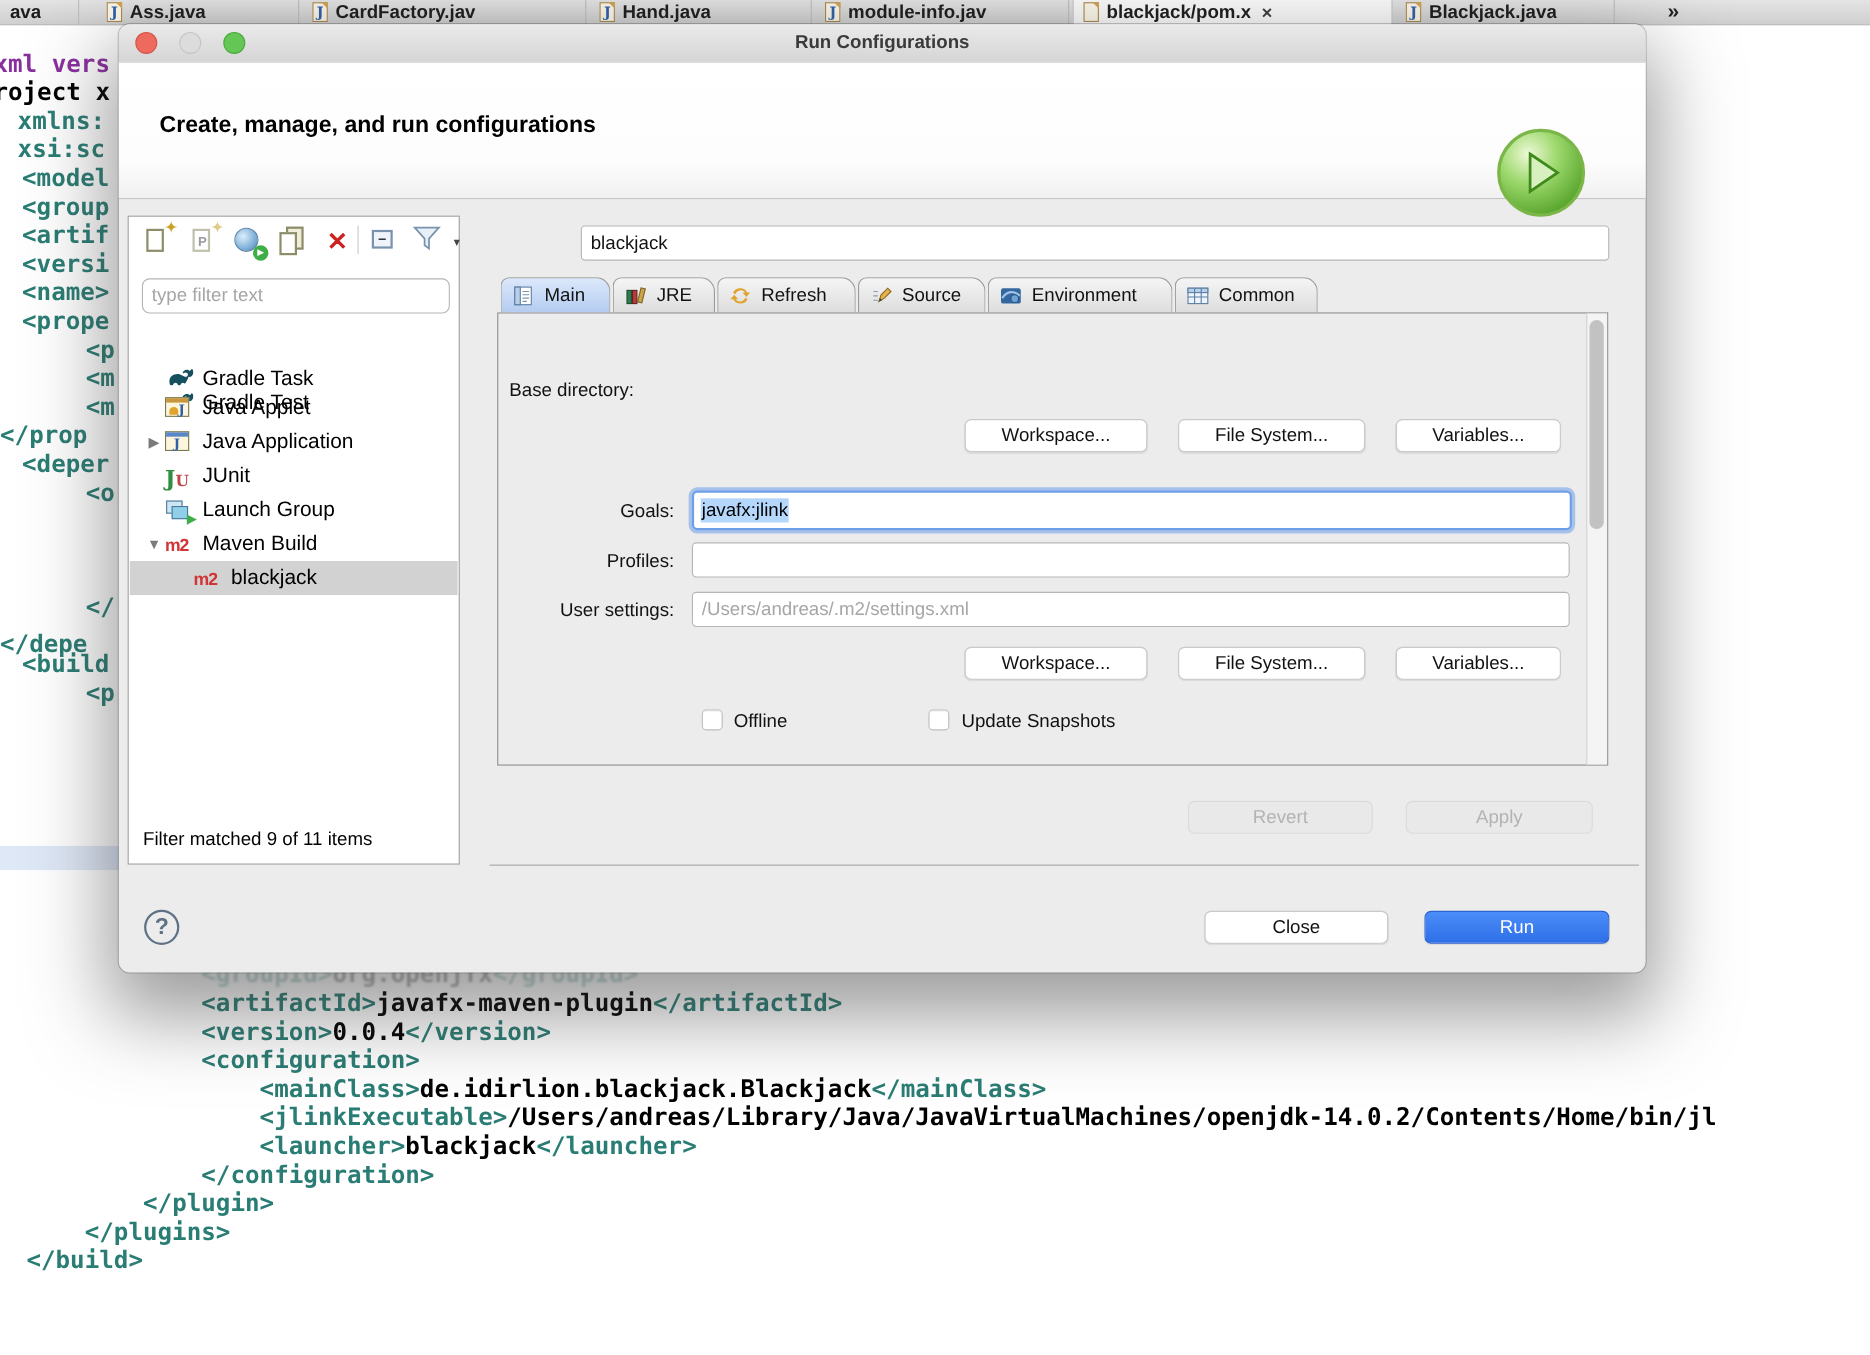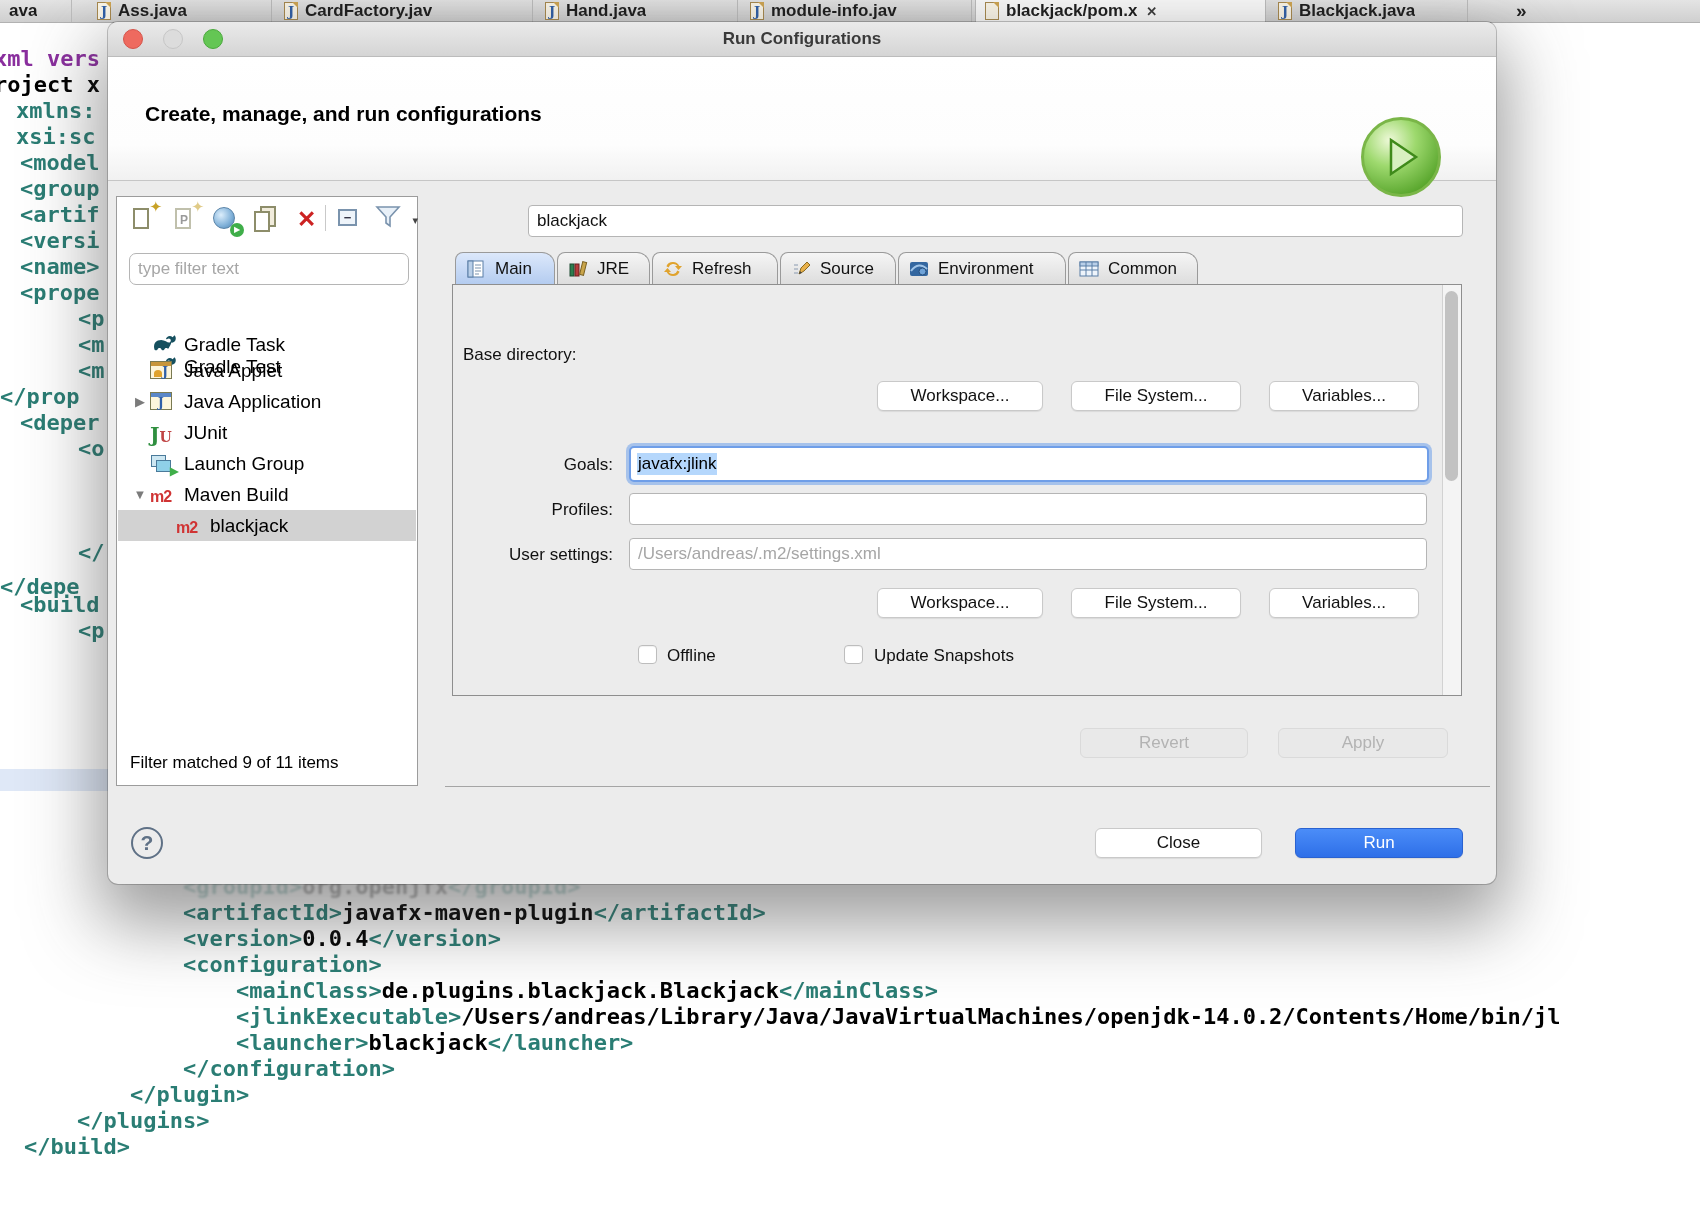--- a/index.html
+++ b/index.html
@@ -189,21 +189,21 @@
         <div class="codeline" style="left: 78px; top: 518px;"><span class="c-tag">&lt;/</span></div>
         <div class="codeline" style="left: 0px; top: 552px; text-align: right;"><span class="c-tag">&lt;/depe</span></div>
         <div class="codeline" style="left: 20px; top: 570px;"><span class="c-tag">&lt;build</span></div>
         <div class="codeline" style="left: 78px; top: 596px;"><span class="c-tag">&lt;p</span></div>
       </div>
     <div id="bottom-code">
         <div class="codeline faded" style="left: 183px; top: 852px;"><span class="c-tag">&lt;groupId&gt;</span><span class="c-plain">org.openjfx</span><span class="c-tag">&lt;/groupId&gt;</span></div>
         <div class="codeline" style="left: 183px; top: 878px;"><span class="c-tag">&lt;artifactId&gt;</span><span class="c-plain">javafx-maven-plugin</span><span class="c-tag">&lt;/artifactId&gt;</span></div>
         <div class="codeline" style="left: 183px; top: 904px;"><span class="c-tag">&lt;version&gt;</span><span class="c-plain">0.0.4</span><span class="c-tag">&lt;/version&gt;</span></div>
         <div class="codeline" style="left: 183px; top: 930px;"><span class="c-tag">&lt;configuration&gt;</span></div>
-        <div class="codeline" style="left: 236px; top: 956px;"><span class="c-tag">&lt;mainClass&gt;</span><span class="c-plain">de.plugins.blackjack.Blackjack</span><span class="c-tag">&lt;/mainClass&gt;</span></div>
+        <div class="codeline" style="left: 236px; top: 956px;"><span class="c-tag">&lt;mainClass&gt;</span><span class="c-plain">de.idirlion.blackjack.Blackjack</span><span class="c-tag">&lt;/mainClass&gt;</span></div>
         <div class="codeline" style="left: 236px; top: 982px;"><span class="c-tag">&lt;jlinkExecutable&gt;</span><span class="c-plain">/Users/andreas/Library/Java/JavaVirtualMachines/openjdk-14.0.2/Contents/Home/bin/jl</span></div>
         <div class="codeline" style="left: 236px; top: 1008px;"><span class="c-tag">&lt;launcher&gt;</span><span class="c-plain">blackjack</span><span class="c-tag">&lt;/launcher&gt;</span></div>
         <div class="codeline" style="left: 183px; top: 1034px;"><span class="c-tag">&lt;/configuration&gt;</span></div>
         <div class="codeline" style="left: 130px; top: 1060px;"><span class="c-tag">&lt;/plugin&gt;</span></div>
         <div class="codeline" style="left: 77px; top: 1086px;"><span class="c-tag">&lt;/plugins&gt;</span></div>
         <div class="codeline" style="left: 24px; top: 1112px;"><span class="c-tag">&lt;/build&gt;</span></div>
       </div>
   </div>
 
   <div id="tabbar">

